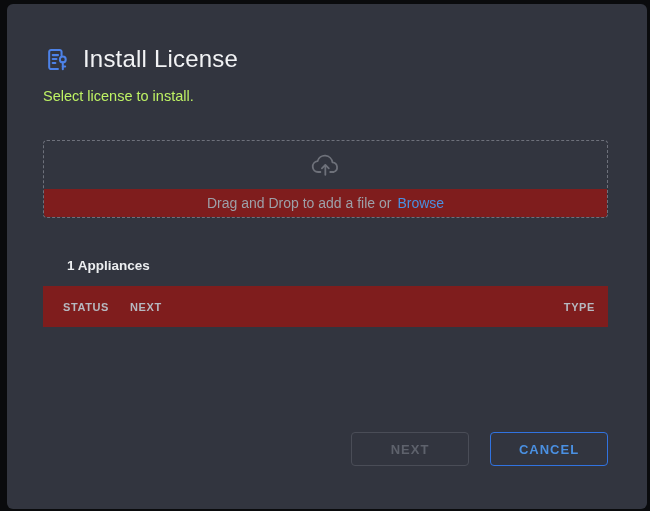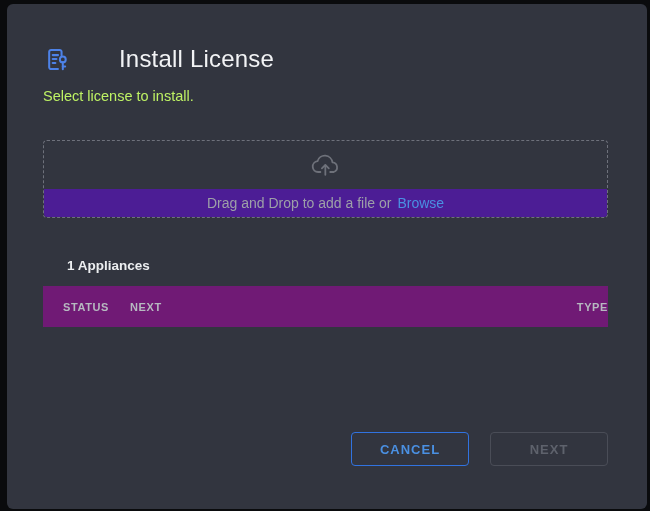--- a/index.html
+++ b/index.html
@@ -9,47 +9,47 @@
     font-family:"Liberation Sans","DejaVu Sans",sans-serif;
     -webkit-font-smoothing:antialiased;
   }
   .modal{
     position:absolute;top:4px;left:7px;right:3px;bottom:2px;
     background:#32353f;border-radius:6px;
     padding:0 39px 0 36px;box-sizing:border-box;
   }
   
   .hdr-row{display:flex;align-items:center;gap:13px;margin-top:41px;}
-  .hdr-title{color:#f2f3f5;font-size:24px;font-weight:500;letter-spacing:.2px;margin-left:36px;}
+  .hdr-title{color:#f2f3f5;font-size:24px;font-weight:500;letter-spacing:.2px;}
   .hdr-sub{margin-top:15px;color:#bef264;font-size:14.5px;}
   
   .dropzone{
     margin-top:36px;height:78px;border:1px dashed #6e717b;border-radius:4px;
     display:flex;flex-direction:column;box-sizing:border-box;overflow:hidden;
     cursor:pointer;
   }
   .dz-top{flex:1;display:flex;align-items:center;justify-content:center;}
   .dz-strip{
-    height:28px;background:#4c1d95;display:flex;align-items:center;justify-content:center;
+    height:28px;background:#7f1d1d;display:flex;align-items:center;justify-content:center;
     color:#9da0a8;font-size:14px;gap:6px;
   }
   .dz-browse{color:#4a90e2;cursor:pointer;}
   
   .appl-count{margin:40px 0 0 24px;color:#eceef0;font-size:13.5px;font-weight:700;}
   .tbl{margin-top:13px;}
   .tbl-head{
-    height:41px;background:#701a75;display:flex;align-items:center;
+    height:41px;background:#7f1d1d;display:flex;align-items:center;
     color:#b6b9c0;font-size:11px;font-weight:700;letter-spacing:.6px;
   }
   .tbl-row{
     height:45px;background:#1f2128;display:flex;align-items:center;
   }
   .col-status{width:67px;padding-left:20px;box-sizing:content-box;flex:0 0 auto;display:flex;align-items:center;}
   .col-name{flex:1;color:#c9cbd1;font-size:15px;letter-spacing:.3px;}
-  .col-type{flex:0 0 auto;text-align:right;display:flex;align-items:center;justify-content:flex-end;}
+  .col-type{flex:0 0 auto;padding-right:13px;text-align:right;display:flex;align-items:center;justify-content:flex-end;}
   .tbl-head .col-name{color:#b6b9c0;font-size:11px;font-weight:700;letter-spacing:.6px;}
   
   .btn-row{position:absolute;right:39px;bottom:43px;display:flex;gap:21px;}
   .btn{
     width:118px;height:34px;border-radius:4px;background:transparent;
     font-family:inherit;font-size:13px;font-weight:700;letter-spacing:1px;
     display:flex;align-items:center;justify-content:center;cursor:pointer;
   }
   .btn-cancel{border:1px solid #3173e0;color:#4a90e2;}
   .btn-next{border:1px solid #4a4d57;color:#5e626c;cursor:default;}
@@ -96,17 +96,17 @@
 
   <div class="tbl">
     <div class="tbl-head">
       <div class="col-status">STATUS</div>
       <div class="col-name">NEXT</div>
       <div class="col-type" style="color:#b6b9c0;font-size:11px;font-weight:700;letter-spacing:.6px;">TYPE</div>
     </div>
   </div>
 
   <div class="btn-row">
+    <button class="btn btn-next" disabled="">NEXT</button>
     <button class="btn btn-cancel">CANCEL</button>
-    <button class="btn btn-next" disabled="">NEXT</button>
   </div>
 
 </div>
 
 </body></html>

